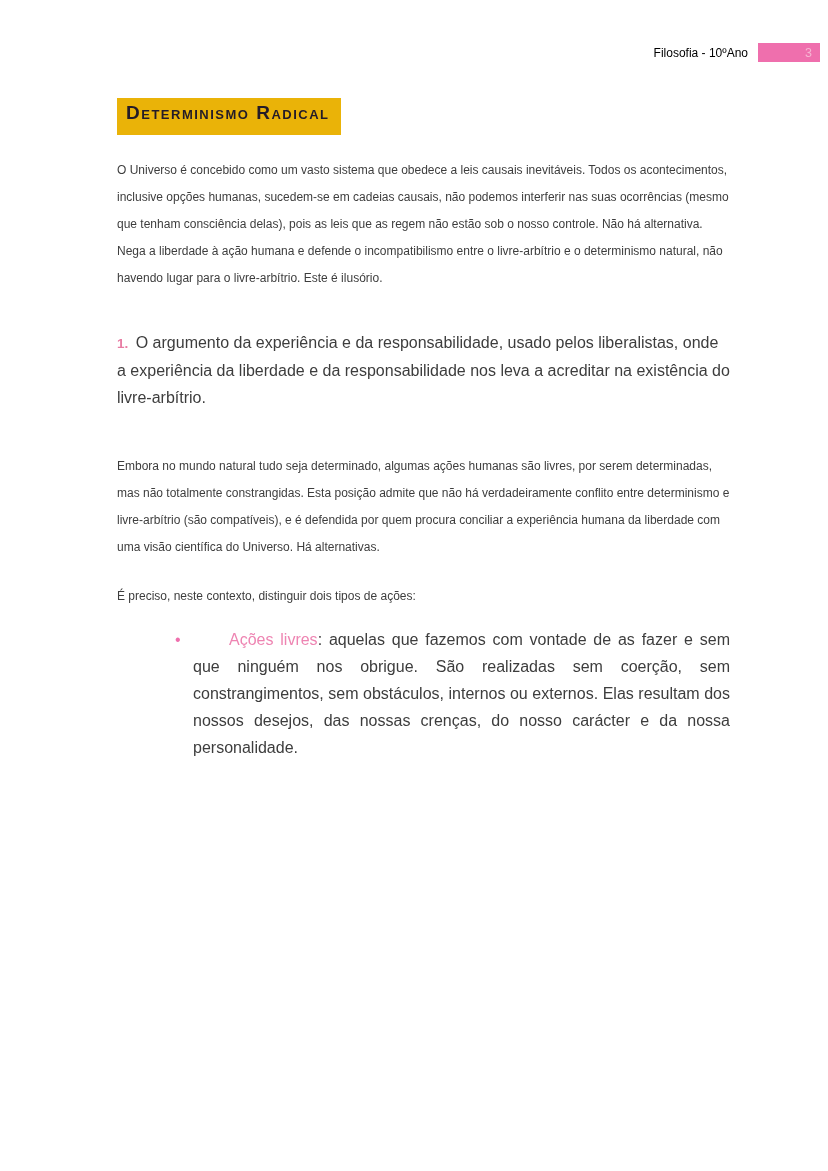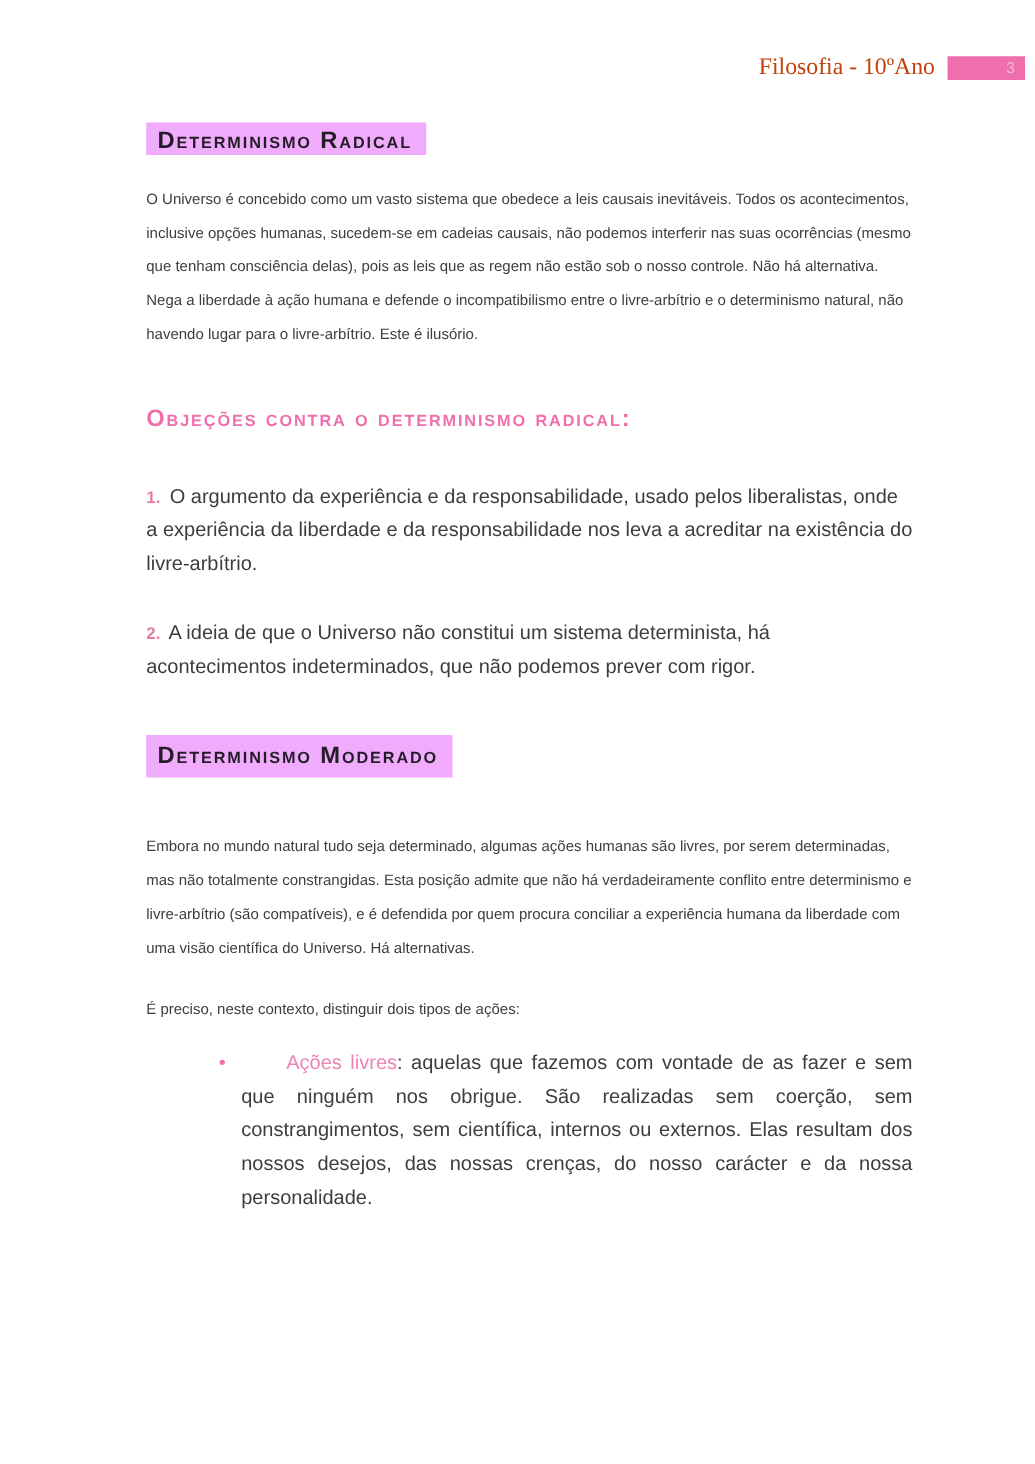--- a/index.html
+++ b/index.html
@@ -10,50 +10,49 @@
     overflow: hidden;
     font-family: "Liberation Sans", sans-serif;
     color: #3d3d3d;
   }
   .header {
     position: absolute;
     top: 43px; right: 8px;
     display: flex; align-items: center;
   }
   .header-title {
-    font-size: 19px;
-    color: #c2410c;
+    font-size: 12px;
+    color: #000000;
     margin-right: 10px;
     white-space: nowrap;
-    font-family: Liberation Serif, serif;
   }
   .page-badge {
     width: 62px; height: 19px;
     background: #ef6fad;
     color: #f6b6d3;
     font-size: 12.5px;
     display: flex; align-items: center; justify-content: flex-end;
     padding-right: 8px;
     box-sizing: border-box;
   }
   .content {
     position: absolute;
     top: 0; left: 117px;
     width: 613px;
   }
   .block-heading {
     display: inline-block;
-    background: #f0abfc;
+    background: #eab308;
     color: #241c28;
     font-variant: small-caps;
     font-weight: bold;
     font-size: 19px;
     line-height: 21px;
     letter-spacing: 1.5px;
-    padding: 4px 11px 1px 9px;
+    padding: 4px 11px 12px 9px;
   }
   .heading-1 { margin-top: 98px; }
   .heading-3 { margin-top: 41px; padding-top: 6px; padding-bottom: 7px; }
   .body-par {
     margin: 22px 0 0 0;
     font-size: 12px;
     line-height: 27px;
   }
   .sub-heading {
     margin-top: 44px;
@@ -107,38 +106,32 @@
 </div>
 
 <div class="content">
 
   <div>
     <span class="block-heading heading-1">Determinismo Radical</span>
     <p class="body-par">O Universo é concebido como um vasto sistema que obedece a leis causais inevitáveis. Todos os acontecimentos, inclusive opções humanas, sucedem-se em cadeias causais, não podemos interferir nas suas ocorrências (mesmo que tenham consciência delas), pois as leis que as regem não estão sob o nosso controle. Não há alternativa. Nega a liberdade à ação humana e defende o incompatibilismo entre o livre-arbítrio e o determinismo natural, não havendo lugar para o livre-arbítrio. Este é ilusório.</p>
   </div>
 
   <div>
-    <div class="sub-heading">Objeções contra o determinismo radical:</div>
 
     <p class="obj-item first">
       <span class="obj-num">1.</span>
       <span>O argumento da experiência e da responsabilidade, usado pelos liberalistas, onde a experiência da liberdade e da responsabilidade nos leva a acreditar na existência do livre-arbítrio.</span>
     </p>
-    <p class="obj-item">
-      <span class="obj-num">2.</span>
-      <span>A ideia de que o Universo não constitui um sistema determinista, há acontecimentos indeterminados, que não podemos prever com rigor.</span>
-    </p>
   </div>
 
   <div>
-    <span class="block-heading heading-3">Determinismo Moderado</span>
     <p class="body-par par-2">Embora no mundo natural tudo seja determinado, algumas ações humanas são livres, por serem determinadas, mas não totalmente constrangidas. Esta posição admite que não há verdadeiramente conflito entre determinismo e livre-arbítrio (são compatíveis), e é defendida por quem procura conciliar a experiência humana da liberdade com uma visão científica do Universo. Há alternativas.</p>
     <p class="body-par intro-line">É preciso, neste contexto, distinguir dois tipos de ações:</p>
 
     <div class="bullet-list">
       <div class="bullet-item">
         <span class="bullet-marker">•</span>
-        <span class="bullet-body"><span class="bullet-term">Ações livres</span><span>: aquelas que fazemos com vontade de as fazer e sem que ninguém nos obrigue. São realizadas sem coerção, sem constrangimentos, sem científica, internos ou externos. Elas resultam dos nossos desejos, das nossas crenças, do nosso carácter e da nossa personalidade.</span></span>
+        <span class="bullet-body"><span class="bullet-term">Ações livres</span><span>: aquelas que fazemos com vontade de as fazer e sem que ninguém nos obrigue. São realizadas sem coerção, sem constrangimentos, sem obstáculos, internos ou externos. Elas resultam dos nossos desejos, das nossas crenças, do nosso carácter e da nossa personalidade.</span></span>
       </div>
     </div>
   </div>
 
 </div>
 
 </body></html>

